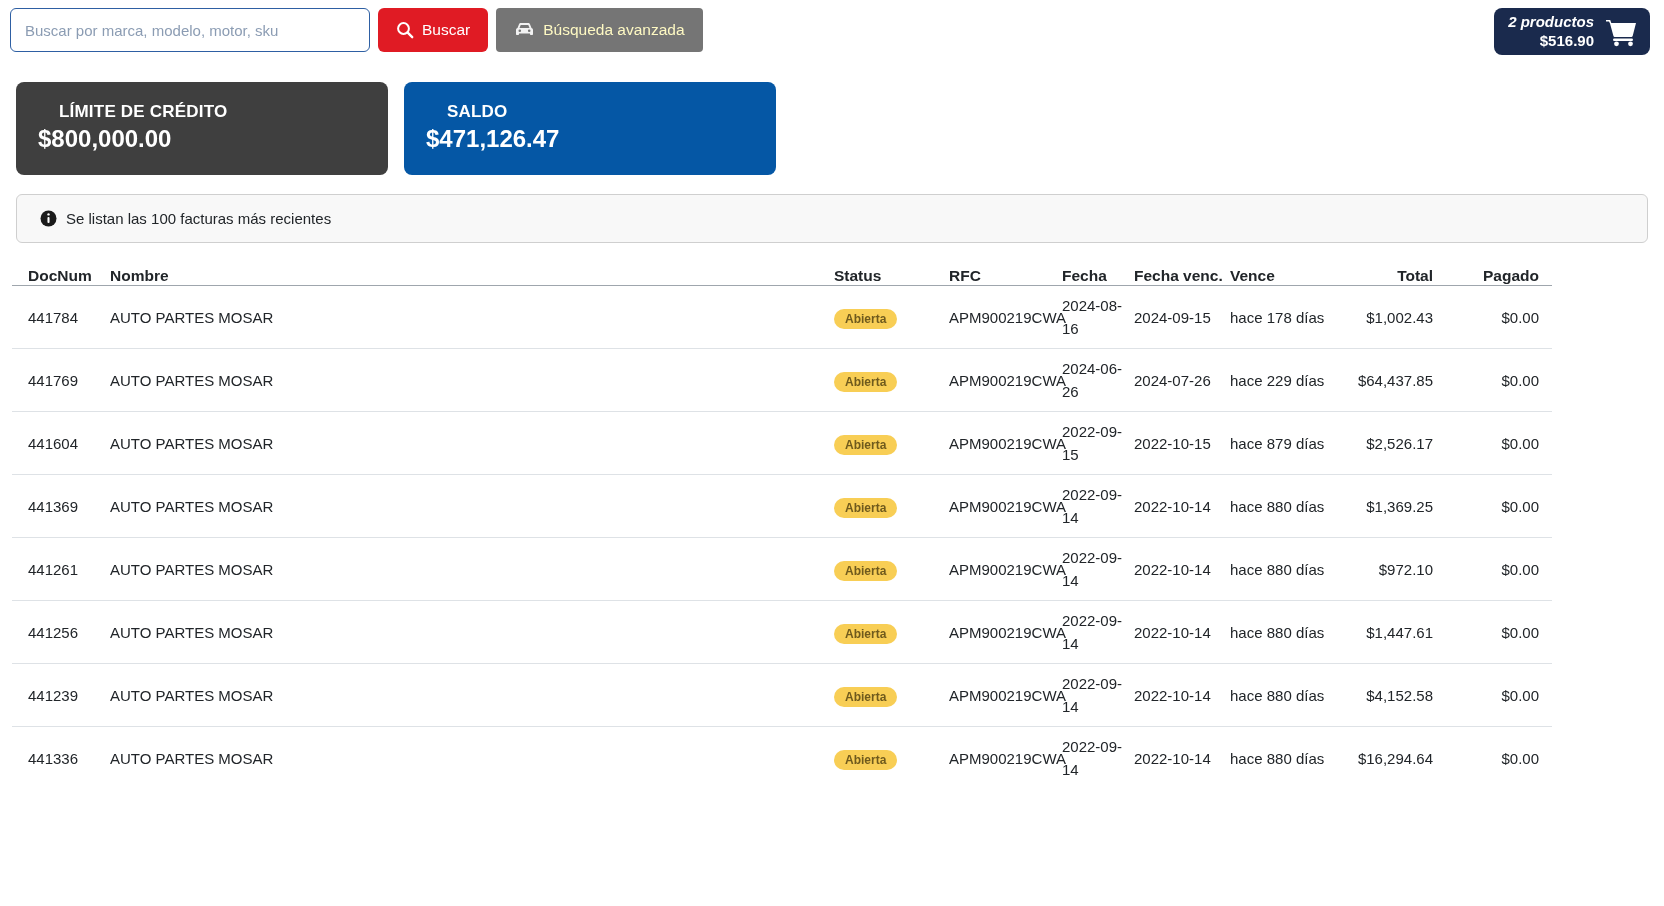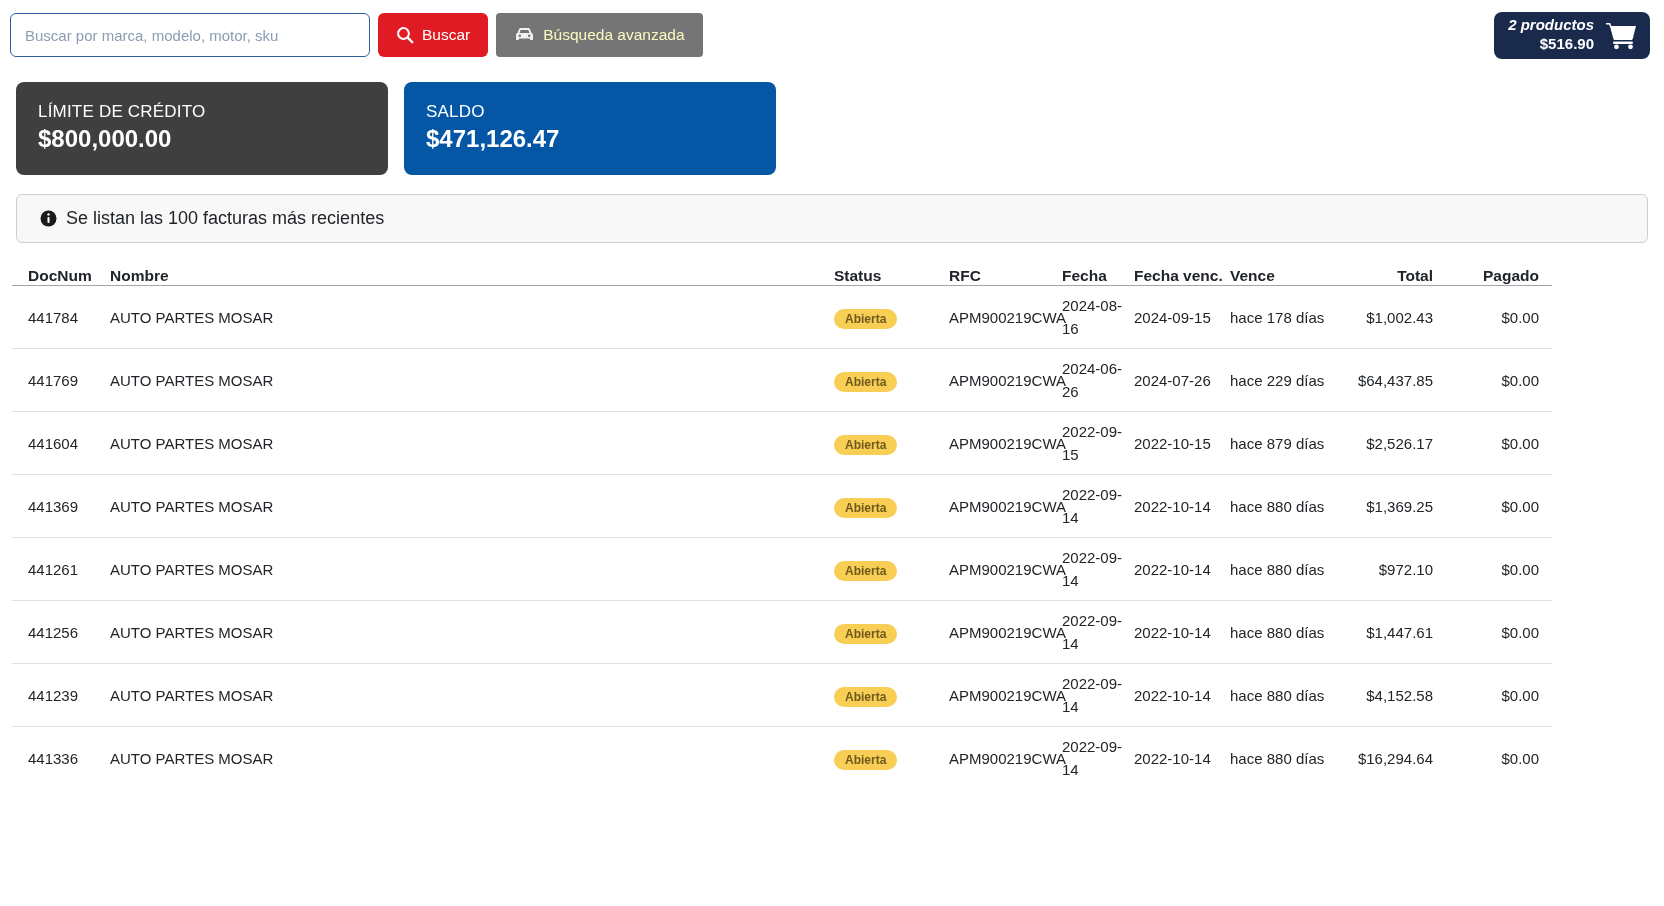--- a/index.html
+++ b/index.html
@@ -16,21 +16,21 @@
     --btn-gray:#757575;
   }
   *{box-sizing:border-box;margin:0;padding:0;}
   html,body{width:1664px;background:#ffffff;}
   body{
     font-family:"Liberation Sans","DejaVu Sans",sans-serif;
     font-size:15px;color:#212529;
   }
   
   .topbar{
-    display:flex;align-items:center;gap:8px;
+    display:flex;align-items:flex-start;gap:8px;
     padding:8px 14px 0 10px;height:62px;
   }
   .search-input{
     width:360px;height:44px;border:1px solid var(--input-border);
     border-radius:6px;padding:0 14px;font-size:15px;outline:none;
     font-family:inherit;color:#212529;
   }
   .search-input::placeholder{color:var(--placeholder);}
   .btn{
     height:44px;border:none;display:inline-flex;align-items:center;gap:8px;
@@ -47,30 +47,30 @@
   }
   .cart-text{display:flex;flex-direction:column;align-items:flex-end;line-height:1.25;}
   .cart-text .l1{font-weight:bold;font-size:15px;font-style:italic;}
   .cart-text .l2{font-weight:bold;font-size:15px;}
   
   .cards{display:flex;gap:16px;padding:20px 16px 0 16px;}
   .card{
     width:372px;height:93px;border-radius:8px;color:#fff;
     padding:20px 22px 0 22px;
   }
-  .card .card-label{font-size:17px;font-weight:400;letter-spacing:.2px;}
+  .card .card-label{font-size:17px;font-weight:700;letter-spacing:.2px;margin-left:21px;}
   .card .card-value{font-size:24px;font-weight:bold;margin-top:3px;}
   .card-credit{background:var(--dark-card);}
   .card-balance{background:var(--accent-blue);}
   
   .notice{
     margin:19px 16px 0 16px;height:49px;background:#f8f8f8;
     border:1px solid #cfcfcf;border-radius:6px;
     display:flex;align-items:center;gap:9px;padding:0 23px;
-    color:#212529;font-size:18px;
+    color:#212529;font-size:15px;
   }
   
   .table-wrap{padding:14px 12px 0 12px;}
   table{width:1540px;border-collapse:collapse;table-layout:fixed;}
   col.c-docnum{width:86px;}  col.c-nombre{width:732px;}
   col.c-status{width:115px;} col.c-rfc{width:113px;}
   col.c-fecha{width:72px;}   col.c-fvenc{width:96px;}
   col.c-vence{width:118px;}  col.c-total{width:102px;}
   col.c-pagado{width:106px;}
   th{

